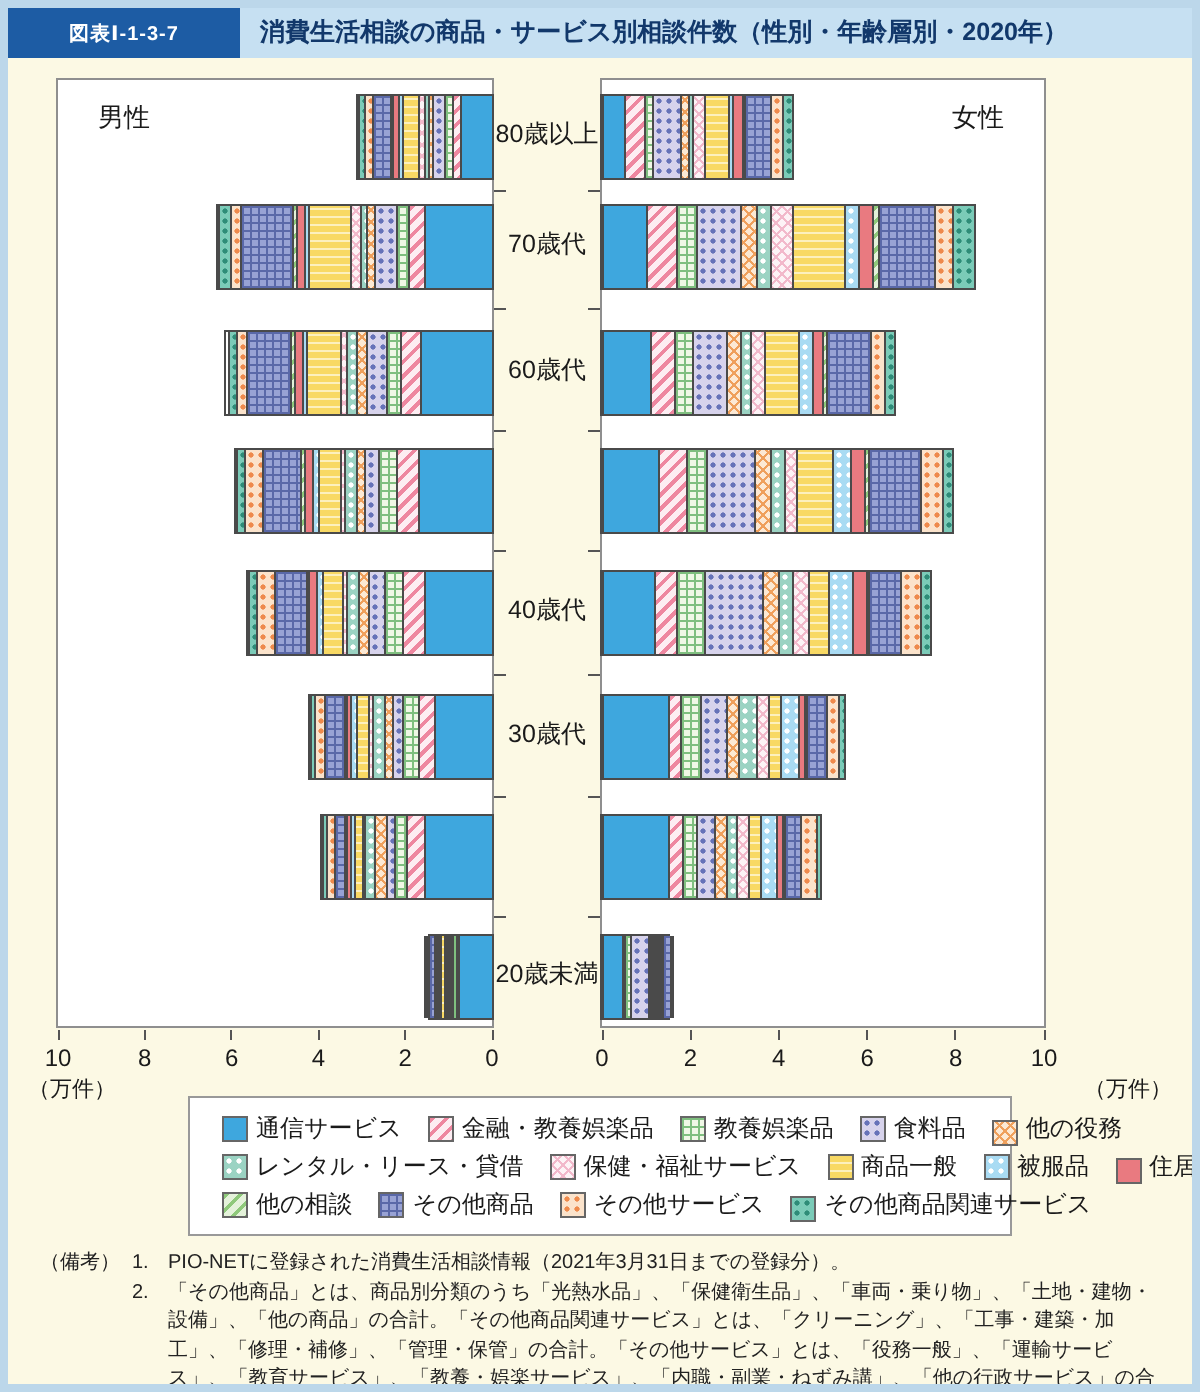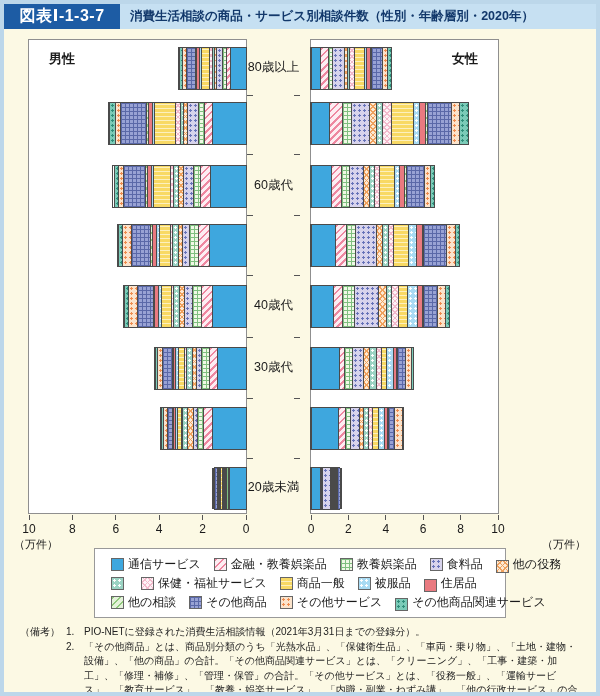--- a/index.html
+++ b/index.html
@@ -9,34 +9,34 @@
     font-family:"Liberation Sans","DejaVu Sans",sans-serif;
     -webkit-font-smoothing:antialiased;
   }
   .page{
     position:absolute;left:4px;top:4px;right:4px;bottom:4px;
     background:#FCF9E4;overflow:hidden;
   }
   
   .titlebar{display:flex;align-items:stretch;height:25px;background:#C6E0F2;}
   .titlebar .badge{
-    width:116px;background:#1D5CA4;color:#fff;font-weight:bold;font-size:16px;
+    width:116px;background:#1D5CA4;color:#fff;font-weight:bold;font-size:10px;
     display:flex;align-items:center;justify-content:center;letter-spacing:.5px;flex:none;
   }
   .titlebar .ttl{
     color:#12386B;font-weight:bold;font-size:12.5px;display:flex;align-items:center;
     padding-left:10px;white-space:nowrap;
   }
   
   .chart{position:relative;margin:10px 0 0 24px;width:495px;height:500px;}
   .panel{position:absolute;top:0;height:475px;background:#fff;border:1px solid #8F8F8F;box-sizing:border-box;}
   .panel.left{left:0;width:219px;}
-  .panel.right{left:272px;width:189px;margin-left:10px;}
+  .panel.right{left:272px;width:223px;}
   .centercol{position:absolute;left:219px;top:0;width:53px;height:475px;}
-  .side-label{position:absolute;top:10px;font-size:13px;font-weight:bold;color:#1A1A1A;}
+  .side-label{position:absolute;top:10px;font-size:13px;font-weight:normal;color:#1A1A1A;}
   .side-label.l{left:20px;}
   .side-label.r{right:20px;}
   .age-label{position:absolute;left:0;width:100%;text-align:center;font-size:12.5px;color:#1A1A1A;}
   .bar{position:absolute;height:43px;display:flex;border:1px solid #4A4A4A;box-sizing:border-box;background:#fff;}
   .bar.male{right:-1px;flex-direction:row-reverse;}
   .bar.female{left:-1px;}
   .seg{height:100%;box-sizing:border-box;border-left:1px solid #4A4A4A;flex:none;}
   .tick{position:absolute;width:1px;height:5px;background:#555;top:475px;}
   .tick-label{position:absolute;top:482px;font-size:12px;color:#1A1A1A;transform:translateX(-50%);}
   .mini-tick{position:absolute;height:1px;width:6px;background:#555;}
@@ -210,20 +210,21 @@
         <span class="tick-label" style="left: 60%;">4</span>
         <div class="tick" style="left: calc(40% - 0.5px);"></div>
         <span class="tick-label" style="left: 40%;">6</span>
         <div class="tick" style="left: calc(20% - 0.5px);"></div>
         <span class="tick-label" style="left: 20%;">8</span>
         <div class="tick" style="left: calc(0% - 0.5px);"></div>
         <span class="tick-label" style="left: 0%;">10</span>
       </div>
     <div class="centercol" id="centerCol">
         <div class="age-label" style="top: 7px; height: 43px; line-height: 43px;">80歳以上</div>
+        <div class="age-label" style="top: 62px; height: 43px; line-height: 43px;">70歳代</div>
         <div class="age-label" style="top: 125px; height: 43px; line-height: 43px;">60歳代</div>
         <div class="age-label" style="top: 245px; height: 43px; line-height: 43px;">40歳代</div>
         <div class="age-label" style="top: 307px; height: 43px; line-height: 43px;">30歳代</div>
         <div class="age-label" style="top: 427px; height: 43px; line-height: 43px;">20歳未満</div>
         <div class="mini-tick" style="top: 56px; left: 0px;"></div>
         <div class="mini-tick" style="top: 56px; right: 0px;"></div>
         <div class="mini-tick" style="top: 115px; left: 0px;"></div>
         <div class="mini-tick" style="top: 115px; right: 0px;"></div>
         <div class="mini-tick" style="top: 176px; left: 0px;"></div>
         <div class="mini-tick" style="top: 176px; right: 0px;"></div>
@@ -403,20 +404,21 @@
           <span class="lbl">食料品</span>
         </span>
         <span class="legend-item">
           <span class="swatch" style="background-color: rgb(252, 233, 212); background-image: repeating-linear-gradient(45deg, rgb(239, 160, 92) 0px, rgb(239, 160, 92) 1px, transparent 1px, transparent 4px), repeating-linear-gradient(-45deg, rgb(239, 160, 92) 0px, rgb(239, 160, 92) 1px, transparent 1px, transparent 4px);"></span>
           <span class="lbl">他の役務</span>
         </span>
       </div>
       <div class="legend-row">
         <span class="legend-item">
           <span class="swatch" style="background-color: rgb(155, 211, 195); background-image: radial-gradient(rgb(255, 255, 255) 1.2px, transparent 1.4px); background-size: 5px 5px;"></span>
+          <span class="lbl">レンタル・リース・貸借</span>
         </span>
         <span class="legend-item">
           <span class="swatch" style="background-color: rgb(253, 243, 246); background-image: repeating-linear-gradient(45deg, rgb(242, 185, 203) 0px, rgb(242, 185, 203) 1px, transparent 1px, transparent 4px), repeating-linear-gradient(-45deg, rgb(242, 185, 203) 0px, rgb(242, 185, 203) 1px, transparent 1px, transparent 4px);"></span>
           <span class="lbl">保健・福祉サービス</span>
         </span>
         <span class="legend-item">
           <span class="swatch" style="background-color: rgb(248, 217, 100); background-image: repeating-linear-gradient(0deg, transparent 0px, transparent 3px, rgb(252, 240, 190) 3px, rgb(252, 240, 190) 4px);"></span>
           <span class="lbl">商品一般</span>
         </span>
         <span class="legend-item">

